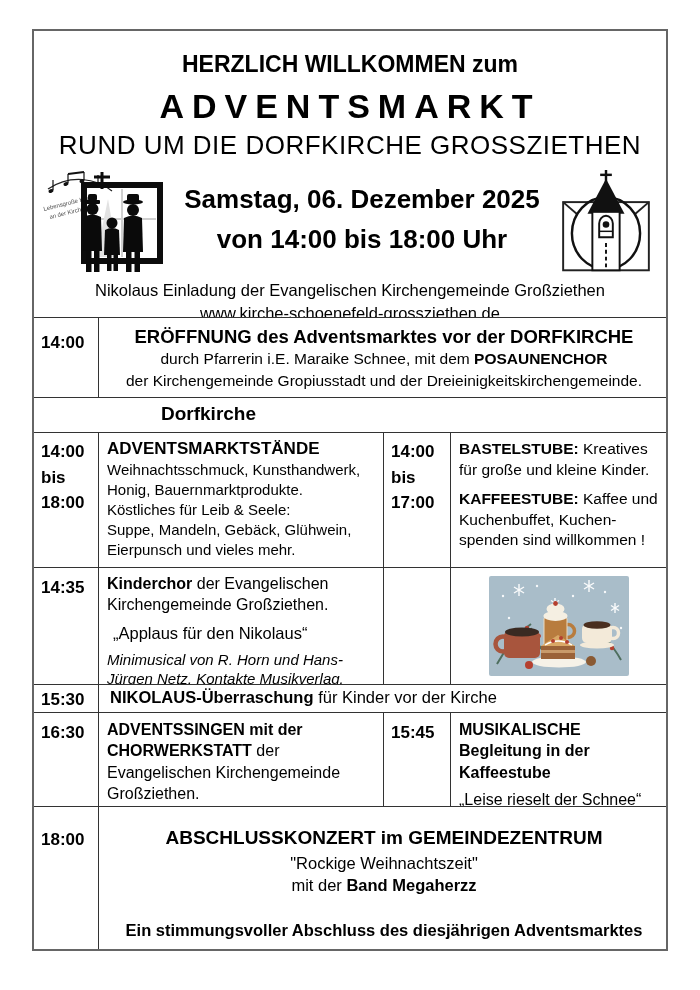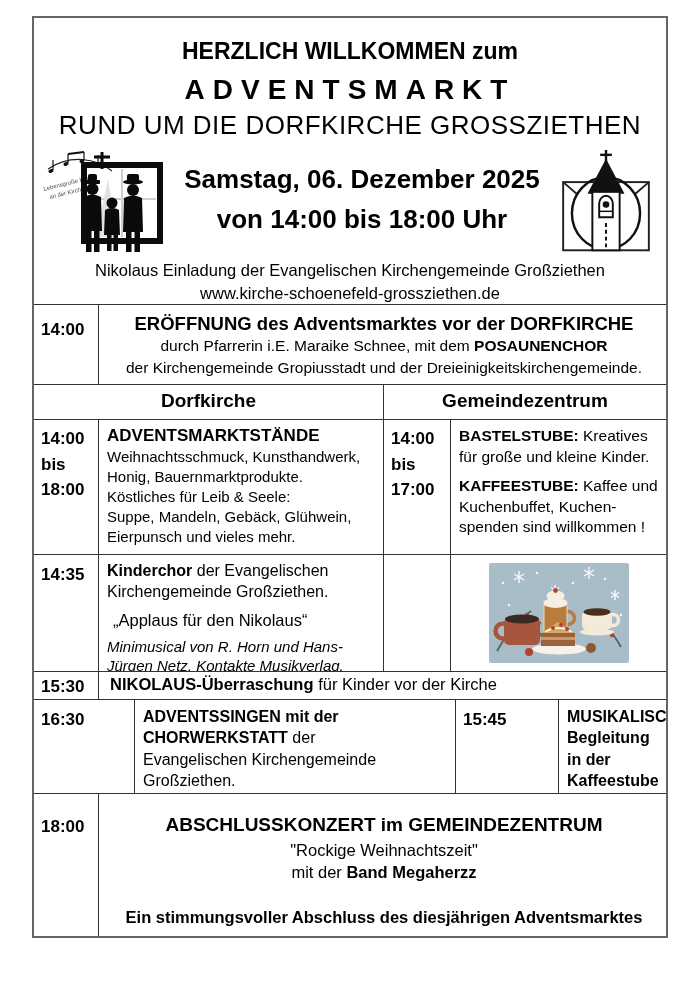--- a/index.html
+++ b/index.html
@@ -1,46 +1,46 @@
 <!DOCTYPE html>
 <html><head>
 <meta charset="utf-8">
 <style>
   html,body{margin:0;padding:0;}
   body{
     width:700px;height:990px;background:#ffffff;color:#000;
     font-family:"Liberation Sans",sans-serif;position:relative;
   }
   .sheet{
-    position:absolute;left:32px;top:16px;width:636px;height:922px;
+    position:absolute;left:32px;top:29px;width:636px;height:922px;
     border:2px solid #666;box-sizing:border-box;background:#fff;
   }
   
   .header-area{height:286px;box-sizing:border-box;text-align:center;overflow:hidden;}
   .t-welcome{font-weight:bold;font-size:23px;margin-top:20px;}
-  .t-title{font-weight:bold;font-size:28px;letter-spacing:8px;margin-top:9px;}
+  .t-title{font-weight:bold;font-size:34px;letter-spacing:8px;margin-top:9px;}
   .t-subtitle{font-size:26px;margin-top:4px;letter-spacing:.5px;}
   .hero{display:flex;align-items:flex-start;justify-content:space-between;padding:0 4px;margin-top:8px;height:108px;}
   .hero-date{flex:1;text-align:center;font-weight:bold;font-size:26px;line-height:1.55;padding-top:10px;}
   .invite{font-size:16.5px;line-height:1.4;margin-top:2px;}
   .invite div{margin:0;}
   
   .row{display:grid;grid-template-columns:64px 285px 67px 1fr;border-top:1.7px solid #333;box-sizing:border-box;}
   .cell{border-left:1.7px solid #333;box-sizing:border-box;overflow:hidden;padding:6px 8px;}
   .cell.first{border-left:none;}
   .time-cell{font-weight:bold;font-size:17px;line-height:1.5;padding:12px 2px 0 7px;}
   .span-rest{grid-column:2/5;padding-left:11px;}
   .span-left{grid-column:1/3;border-left:none;}
   .span-right{grid-column:3/5;}
   .r-opening{height:80px;}
   .r-venues{height:35px;}
   .r-stands{height:135px;}
   .r-kinder{height:117px;}
   .r-niko{height:28px;}
-  .r-singen{height:94px;gap:36px;}
+  .r-singen{height:94px;}
   .r-finale{height:143px;}
   .center{text-align:center;}
   .op-title{font-weight:bold;font-size:18.5px;margin-top:2px;}
   .op-line{font-size:15.5px;line-height:1.45;}
   .venue-cell{font-weight:bold;font-size:19px;text-align:center;padding:5px 4px;}
   .stand-title{font-weight:bold;font-size:17px;margin-bottom:1px;}
   .stand-line{font-size:15px;line-height:1.34;}
   .body-text{font-size:15.5px;line-height:1.33;}
   .para{margin:0 0 9px 0;}
   b{font-weight:bold;}
@@ -140,21 +140,20 @@
       <div class="op-line">
         <span>durch Pfarrerin i.E. Maraike Schnee, mit dem</span>
         <b>POSAUNENCHOR</b>
       </div>
       <div class="op-line">der Kirchengemeinde Gropiusstadt und der Dreieinigkeitskirchengemeinde.</div>
     </div>
   </div>
 
   <div class="row r-venues">
     <div class="cell span-left venue-cell">Dorfkirche</div>
-    <div class="cell span-right venue-cell">Gemeindezentrum</div>
   </div>
 
   <div class="row r-stands">
     <div class="cell first time-cell" style="padding-top:6px;">
       <div>14:00</div>
       <div>bis</div>
       <div>18:00</div>
     </div>
     <div class="cell">
       <div class="stand-title">ADVENTSMARKTSTÄNDE</div>

